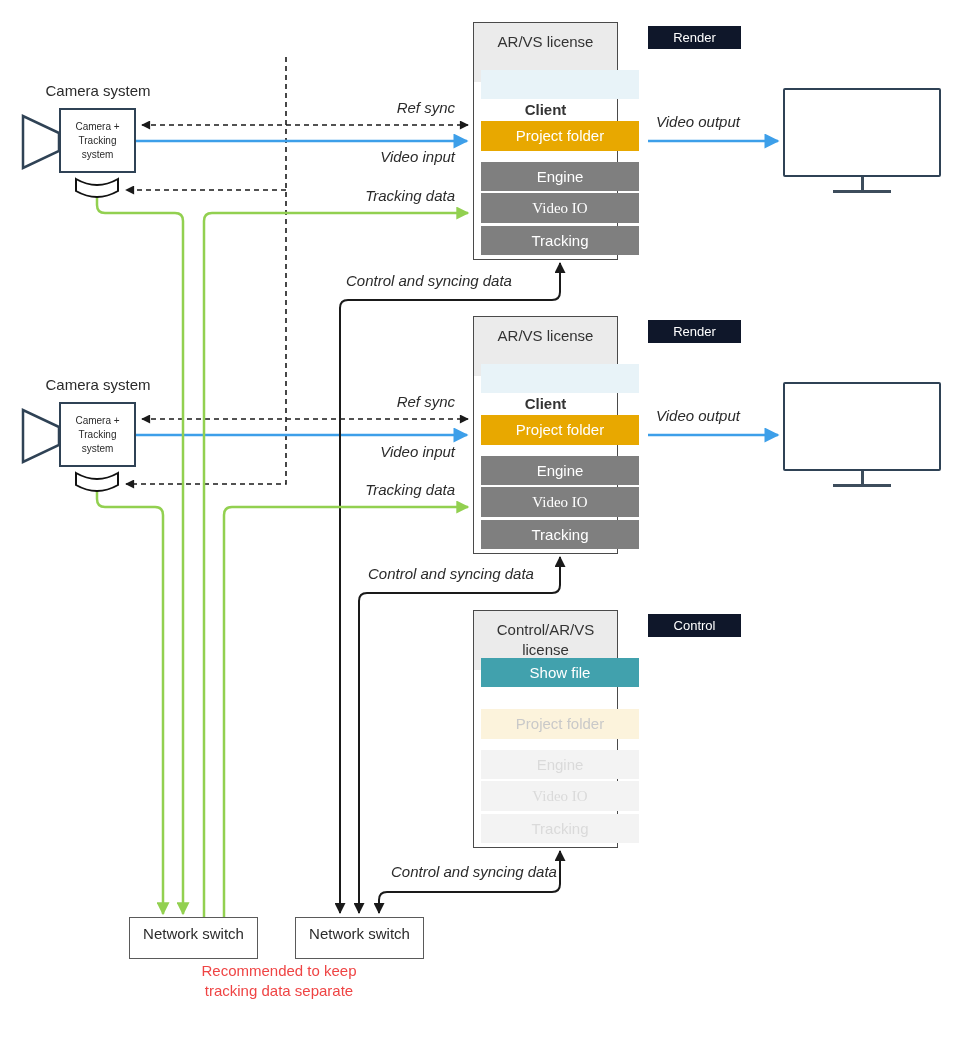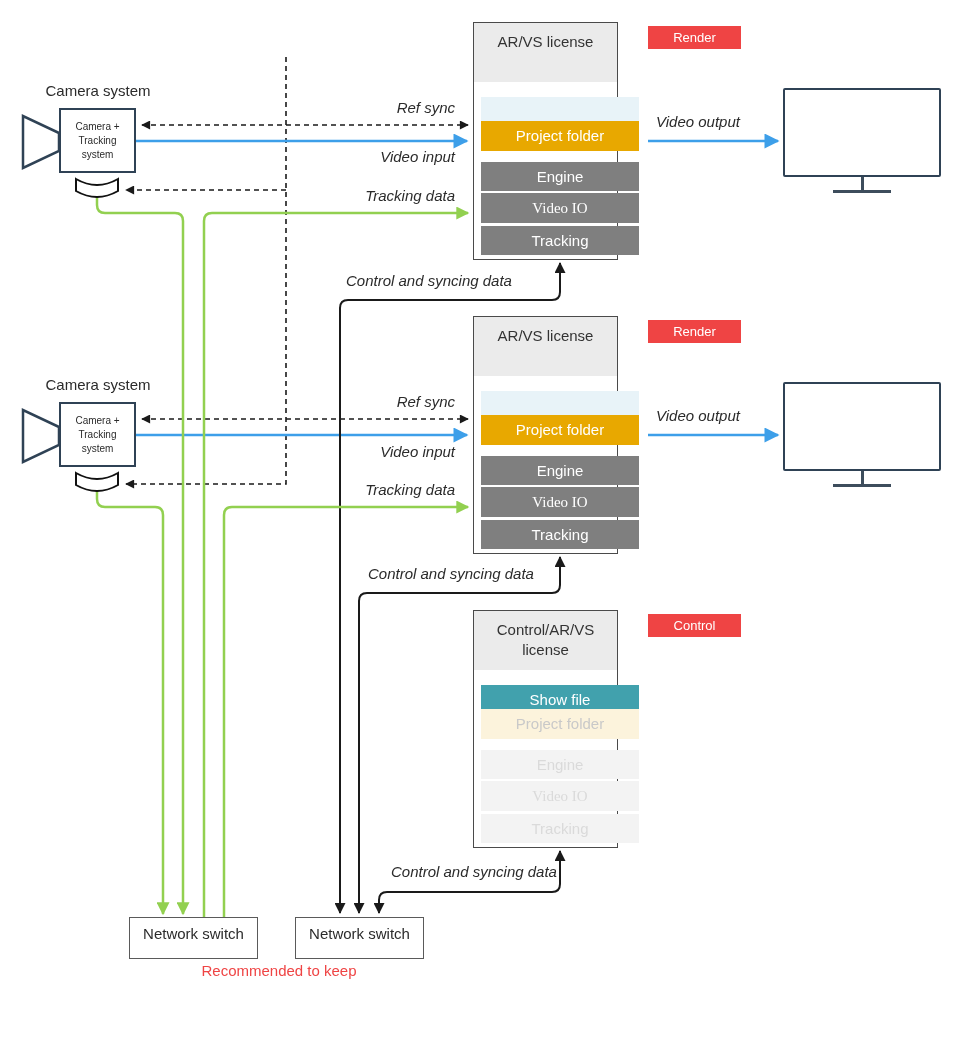--- a/index.html
+++ b/index.html
@@ -13,33 +13,33 @@
             font-size:15px;color:#2b2b2b;z-index:2;}
 
   
   .node{position:absolute;width:145px;height:238px;background:#fff;
         border:1.5px solid #4a4a4a;box-sizing:border-box;z-index:2;padding-left:38px;}
   .node .hdr{position:absolute;left:0;top:0;right:0;height:59px;background:#ebebeb;
              text-align:center;font-size:15px;color:#333;}
   .node .hdr .l1{margin-top:9px;line-height:20px;}
   .node .hdr .l2{font-weight:bold;line-height:20px;margin-top:48px;}
   .row{position:absolute;left:7px;width:158px;text-align:center;font-size:15px;}
-  .r1{top:74px;height:29px;line-height:29px;}
+  .r1{top:47px;height:29px;line-height:29px;}
   .r2{top:98px;height:30px;line-height:30px;}
   .r3{top:139px;height:29px;line-height:29px;}
   .r4{top:170px;height:30px;line-height:30px;font-family:Liberation Serif, serif;}
   .r5{top:203px;height:29px;line-height:29px;}
   .row-blank{background:#e8f3f8;}
   .row-orange{background:#e8a800;color:#fff;}
   .row-gray{background:#7f7f7f;color:#fff;}
   .row-teal{background:#41a1ad;color:#fff;}
   .row-forange{background:#fcf3dc;color:#c9c9c9;}
   .row-faded{background:#f3f3f3;color:#dadada;}
 
-  .tag{position:absolute;left:648px;width:93px;height:23px;background:#ef4444;color:#fff;
+  .tag{position:absolute;left:648px;width:93px;height:23px;background:#0f172a;color:#fff;
        font-size:13px;line-height:23px;text-align:center;z-index:1;}
 
   .flow-label{position:absolute;font-style:italic;font-size:15px;color:#2b2b2b;
               white-space:nowrap;z-index:3;}
   .ralign{width:150px;text-align:right;}
 
   .cam-title{position:absolute;width:130px;text-align:center;font-size:15px;color:#2b2b2b;z-index:2;}
   .cam-body{position:absolute;left:59px;width:77px;height:65px;background:#fff;
             border:2px solid #2f4255;box-sizing:border-box;z-index:2;
             display:flex;flex-direction:column;align-items:center;justify-content:center;
@@ -175,20 +175,21 @@
 
   <div class="monitor" style="top:382px;"></div>
   <div class="stand-v" style="left:861px;top:471px;"></div>
   <div class="stand-b" style="left:833px;top:484px;"></div>
 
   <div class="switch" style="left:129px;">Network switch</div>
   <div class="switch" style="left:295px;">Network switch</div>
 
   <div class="note">
     <div>Recommended to keep</div>
+    <div>tracking data separate</div>
   </div>
 
   <div class="flow-label ralign" style="left:305px;top:99px;">Ref sync</div>
   <div class="flow-label ralign" style="left:305px;top:148px;">Video input</div>
   <div class="flow-label ralign" style="left:305px;top:187px;">Tracking data</div>
 
   <div class="flow-label ralign" style="left:305px;top:393px;">Ref sync</div>
   <div class="flow-label ralign" style="left:305px;top:443px;">Video input</div>
   <div class="flow-label ralign" style="left:305px;top:481px;">Tracking data</div>
 

